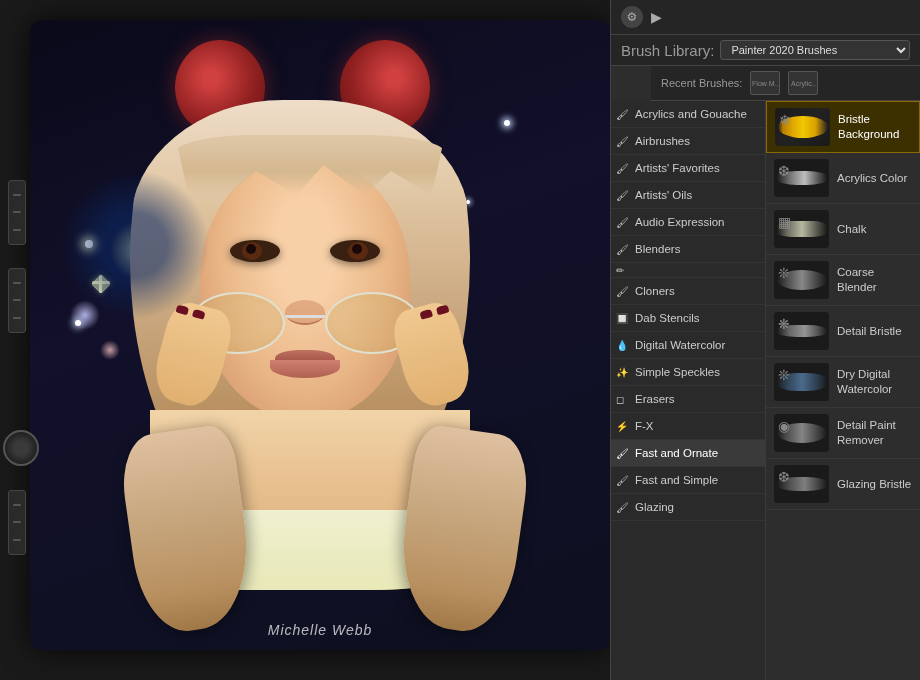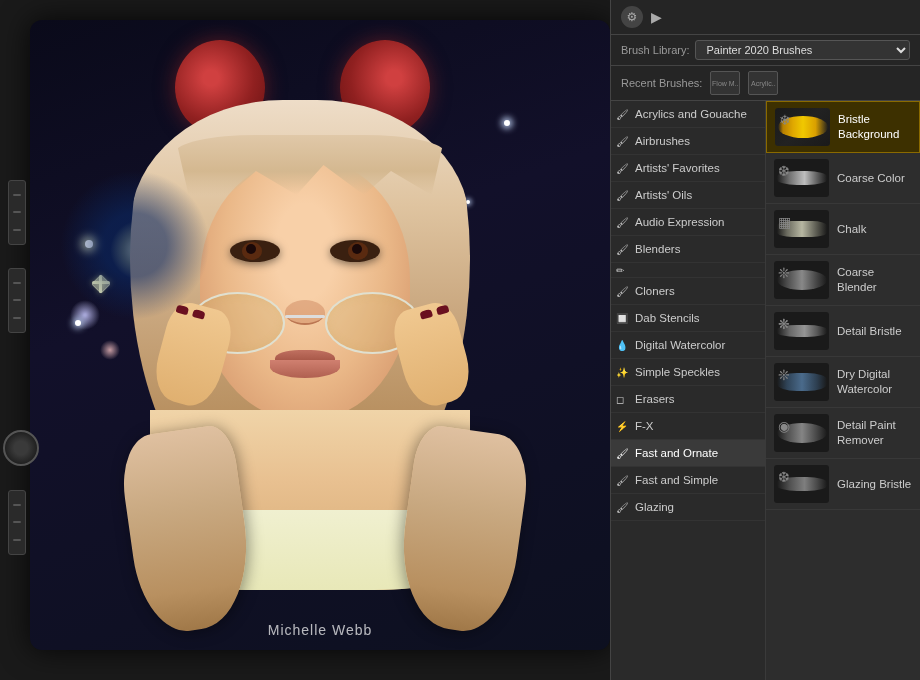--- a/index.html
+++ b/index.html
@@ -26,20 +26,21 @@
     }
 
     
     .artist-name {
       position: absolute;
       bottom: 12px;
       left: 50%;
       transform: translateX(-50%);
       color: rgba(255,255,255,0.7);
       font-size: 14px;
+      font-style: italic;
       letter-spacing: 1px;
     }
 
     
     .left-controls {
       position: absolute;
       left: 5px;
       top: 150px;
       width: 22px;
       display: flex;
@@ -95,41 +96,42 @@
     .brush-library-row {
       background: #252525;
       padding: 5px 10px;
       display: flex;
       align-items: center;
       gap: 6px;
       border-bottom: 1px solid #444;
     }
     .brush-library-label {
       color: #999;
-      font-size: 11px;
+      font-size: 15px;
       white-space: nowrap;
     }
     .brush-library-select {
       flex: 1;
       background: #333;
       border: 1px solid #555;
       color: #ddd;
       font-size: 11px;
       padding: 2px 6px;
       border-radius: 3px;
     }
 
     
     .recent-brushes-row {
       background: #252525;
       padding: 5px 10px;
       display: flex;
       align-items: center;
       gap: 8px;
       border-bottom: 1px solid #444;
+      margin-left: 40px;
     }
     .recent-label {
       color: #999;
       font-size: 11px;
     }
     .recent-brush-thumb {
       width: 28px;
       height: 22px;
       background: #444;
       border-radius: 2px;
@@ -422,21 +424,21 @@
           <div style="position:absolute;top:4px;left:4px;font-size:14px;color:#888;">❄</div>
         </div>
         <span class="brush-name selected">Bristle Background</span>
       </div>
 
       <div class="brush-item">
         <div class="brush-thumb" style="background:#1a1a1a;">
           <div style="position:absolute;width:50px;height:14px;top:50%;transform:translateY(-50%);background:linear-gradient(90deg,transparent 0%,rgba(200,200,200,0.5) 25%,rgba(230,230,230,0.8) 55%,rgba(200,200,200,0.4) 80%,transparent 100%);border-radius:40%;"></div>
           <div style="position:absolute;top:4px;left:4px;font-size:14px;color:#888;">❆</div>
         </div>
-        <span class="brush-name">Coarse Color</span>
+        <span class="brush-name">Acrylics Color</span>
       </div>
 
       <div class="brush-item">
         <div class="brush-thumb" style="background:#1a1a1a;">
           <div style="position:absolute;width:50px;height:16px;top:50%;transform:translateY(-50%);background:linear-gradient(90deg,transparent 0%,rgba(230,230,200,0.4) 20%,rgba(250,250,220,0.7) 50%,rgba(230,230,200,0.3) 80%,transparent 100%);border-radius:30%;"></div>
           <div style="position:absolute;top:4px;left:4px;font-size:14px;color:#888;">▦</div>
         </div>
         <span class="brush-name">Chalk</span>
       </div>
 

